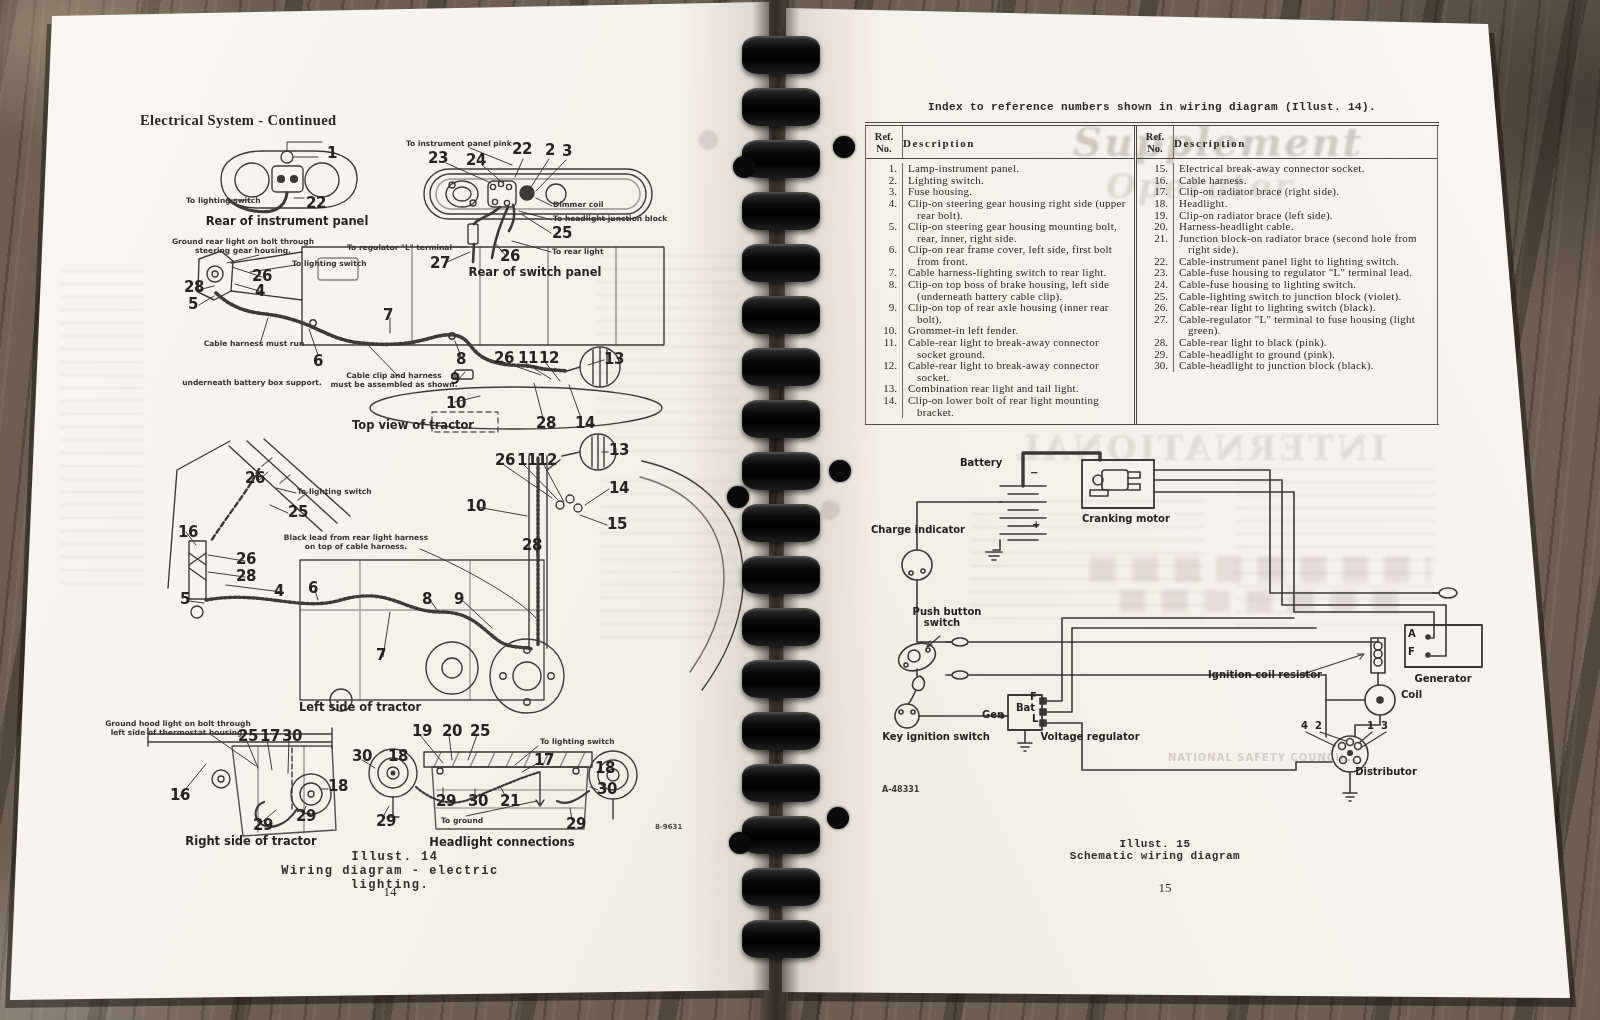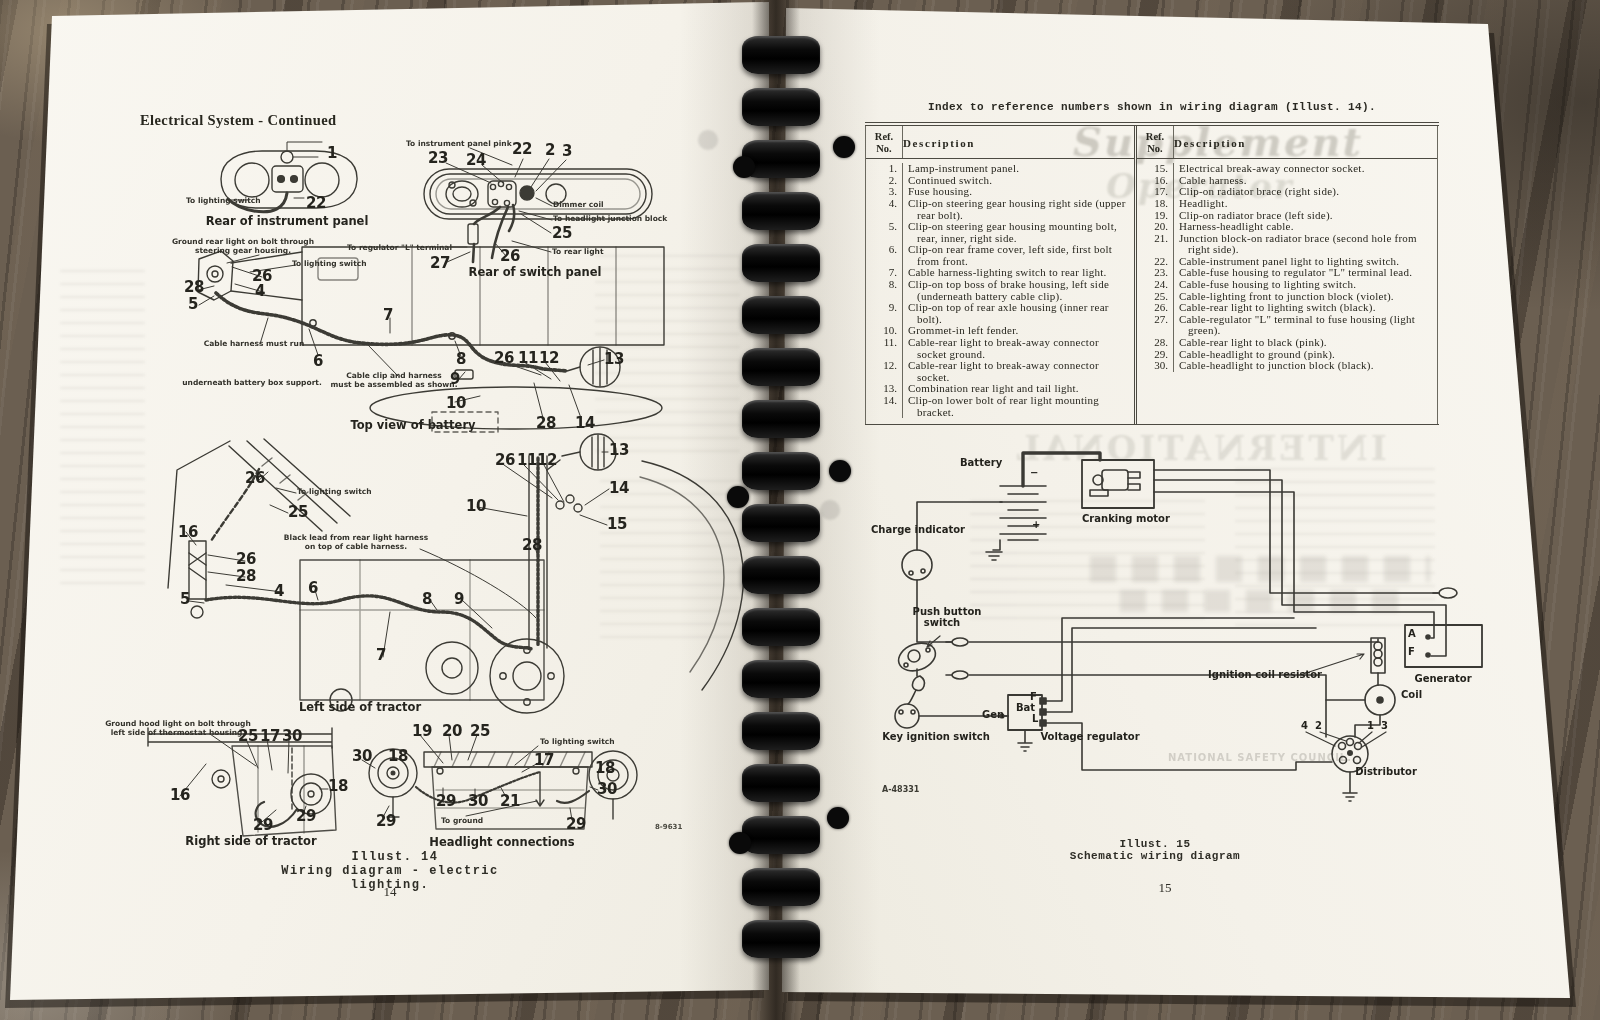--- a/index.html
+++ b/index.html
@@ -237,21 +237,21 @@
         <span class="lbl s ctr" style="left: 394px; top: 371px;">Cable clip and harness</span>
         <span class="lbl s ctr" style="left: 394px; top: 380px;">must be assembled as shown.</span>
         <span class="lbl n" style="left: 450px; top: 372px;">9</span>
         <span class="lbl n" style="left: 494px; top: 351px;">26</span>
         <span class="lbl n" style="left: 518px; top: 351px;">11</span>
         <span class="lbl n" style="left: 539px; top: 351px;">12</span>
         <span class="lbl n" style="left: 604px; top: 352px;">13</span>
         <span class="lbl n" style="left: 446px; top: 396px;">10</span>
         <span class="lbl n" style="left: 536px; top: 416px;">28</span>
         <span class="lbl n" style="left: 575px; top: 416px;">14</span>
-        <span class="lbl c ctr" style="left: 413px; top: 420px;">Top view of battery</span>
+        <span class="lbl c ctr" style="left: 413px; top: 420px;">Top view of tractor</span>
         <span class="lbl n" style="left: 245px; top: 471px;">26</span>
         <span class="lbl s" style="left: 297px; top: 487px;">To lighting switch</span>
         <span class="lbl n" style="left: 288px; top: 505px;">25</span>
         <span class="lbl n" style="left: 178px; top: 525px;">16</span>
         <span class="lbl s ctr" style="left: 356px; top: 533px;">Black lead from rear light harness</span>
         <span class="lbl s ctr" style="left: 356px; top: 542px;">on top of cable harness.</span>
         <span class="lbl n" style="left: 236px; top: 552px;">26</span>
         <span class="lbl n" style="left: 236px; top: 569px;">28</span>
         <span class="lbl n" style="left: 274px; top: 584px;">4</span>
         <span class="lbl n" style="left: 180px; top: 592px;">5</span>
@@ -323,21 +323,21 @@
           <div class="th-no"><span>Ref.</span><br><span>No.</span></div>
           <div class="th-desc">Description</div>
         </div>
         <div class="tbody" id="tb-left">
             <div class="trow">
               <div class="tno">1.</div>
               <div class="tdesc">Lamp-instrument panel.</div>
             </div>
             <div class="trow">
               <div class="tno">2.</div>
-              <div class="tdesc">Continued switch.</div>
+              <div class="tdesc">Lighting switch.</div>
             </div>
             <div class="trow">
               <div class="tno">3.</div>
               <div class="tdesc">Fuse housing.</div>
             </div>
             <div class="trow">
               <div class="tno">4.</div>
               <div class="tdesc">Clip-on steering gear housing right side (upper rear bolt).</div>
             </div>
             <div class="trow">
@@ -423,21 +423,21 @@
             <div class="trow">
               <div class="tno">23.</div>
               <div class="tdesc">Cable-fuse housing to regulator "L" terminal lead.</div>
             </div>
             <div class="trow">
               <div class="tno">24.</div>
               <div class="tdesc">Cable-fuse housing to lighting switch.</div>
             </div>
             <div class="trow">
               <div class="tno">25.</div>
-              <div class="tdesc">Cable-lighting front to junction block (violet).</div>
+              <div class="tdesc">Cable-lighting switch to junction block (violet).</div>
             </div>
             <div class="trow">
               <div class="tno">26.</div>
               <div class="tdesc">Cable-rear light to lighting switch (black).</div>
             </div>
             <div class="trow">
               <div class="tno">27.</div>
               <div class="tdesc">Cable-regulator "L" terminal to fuse housing (light green).</div>
             </div>
             <div class="trow">

